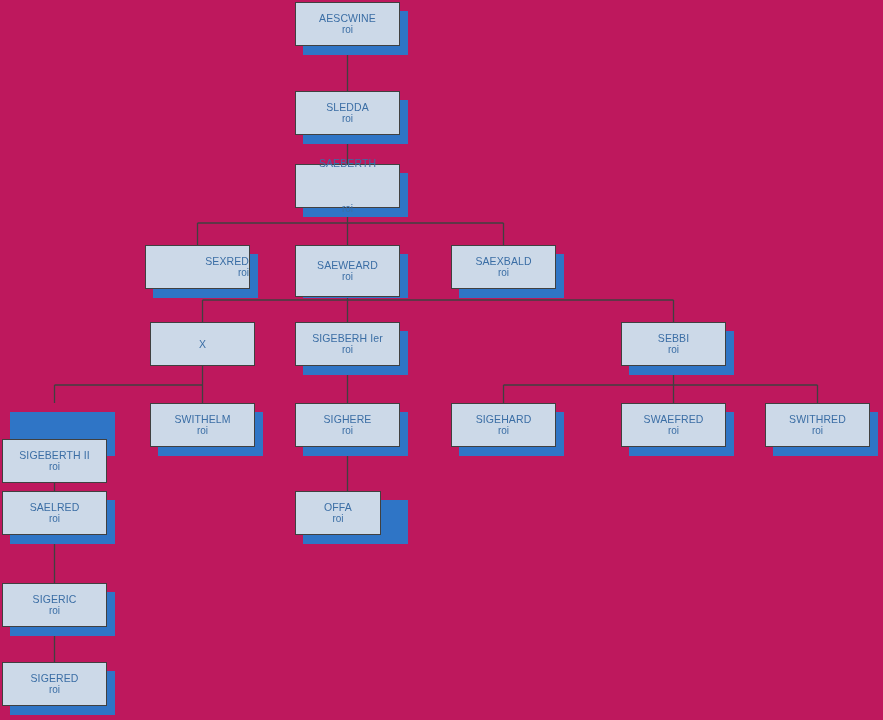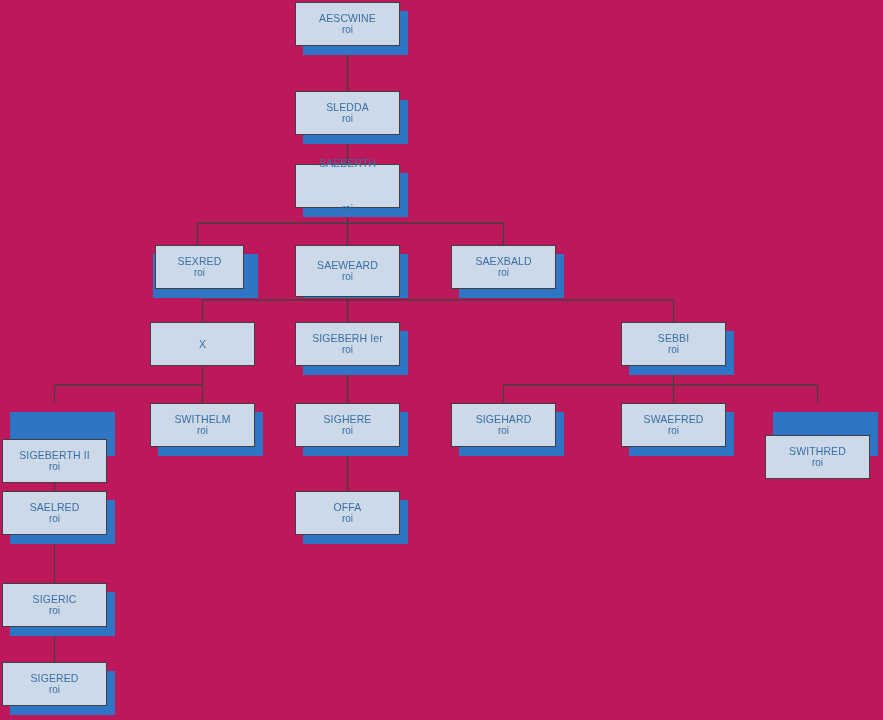--- a/index.html
+++ b/index.html
@@ -105,21 +105,21 @@
       <div class="node" style="left: 295px; top: 91px; width: 105px; height: 44px;">
         <div class="node-name">SLEDDA</div>
         <div class="node-title">roi</div>
       </div>
       <div class="node-shadow" style="left: 303px; top: 173px; width: 105px; height: 44px;"></div>
       <div class="node" style="left: 295px; top: 164px; width: 105px; height: 44px; gap: 34px;">
         <div class="node-name">SAEBERTH</div>
         <div class="node-title">roi</div>
       </div>
       <div class="node-shadow" style="left: 153px; top: 254px; width: 105px; height: 44px;"></div>
-      <div class="node" style="left: 155px; top: 245px; width: 89px; height: 44px;">
+      <div class="node" style="left: 145px; top: 245px; width: 105px; height: 44px; align-items: flex-end;">
         <div class="node-name">SEXRED</div>
         <div class="node-title">roi</div>
       </div>
       <div class="node-shadow" style="left: 303px; top: 254px; width: 105px; height: 44px;"></div>
       <div class="node" style="left: 295px; top: 245px; width: 105px; height: 52px;">
         <div class="node-name">SAEWEARD</div>
         <div class="node-title">roi</div>
       </div>
       <div class="node-shadow" style="left: 459px; top: 254px; width: 105px; height: 44px;"></div>
       <div class="node" style="left: 451px; top: 245px; width: 105px; height: 44px;">
@@ -158,31 +158,31 @@
       <div class="node" style="left: 451px; top: 403px; width: 105px; height: 44px;">
         <div class="node-name">SIGEHARD</div>
         <div class="node-title">roi</div>
       </div>
       <div class="node-shadow" style="left: 629px; top: 412px; width: 105px; height: 44px;"></div>
       <div class="node" style="left: 621px; top: 403px; width: 105px; height: 44px;">
         <div class="node-name">SWAEFRED</div>
         <div class="node-title">roi</div>
       </div>
       <div class="node-shadow" style="left: 773px; top: 412px; width: 105px; height: 44px;"></div>
-      <div class="node" style="left: 765px; top: 403px; width: 105px; height: 44px; margin-top: 32px;">
+      <div class="node" style="left: 765px; top: 403px; width: 105px; height: 44px;">
         <div class="node-name">SWITHRED</div>
         <div class="node-title">roi</div>
       </div>
       <div class="node-shadow" style="left: 10px; top: 500px; width: 105px; height: 44px;"></div>
       <div class="node" style="left: 2px; top: 491px; width: 105px; height: 44px;">
         <div class="node-name">SAELRED</div>
         <div class="node-title">roi</div>
       </div>
       <div class="node-shadow" style="left: 303px; top: 500px; width: 105px; height: 44px;"></div>
-      <div class="node" style="left: 295px; top: 491px; width: 105px; height: 44px;">
+      <div class="node" style="left: 295px; top: 491px; width: 86px; height: 44px;">
         <div class="node-name">OFFA</div>
         <div class="node-title">roi</div>
       </div>
       <div class="node-shadow" style="left: 10px; top: 592px; width: 105px; height: 44px;"></div>
       <div class="node" style="left: 2px; top: 583px; width: 105px; height: 44px;">
         <div class="node-name">SIGERIC</div>
         <div class="node-title">roi</div>
       </div>
       <div class="node-shadow" style="left: 10px; top: 671px; width: 105px; height: 44px;"></div>
       <div class="node" style="left: 2px; top: 662px; width: 105px; height: 44px;">

